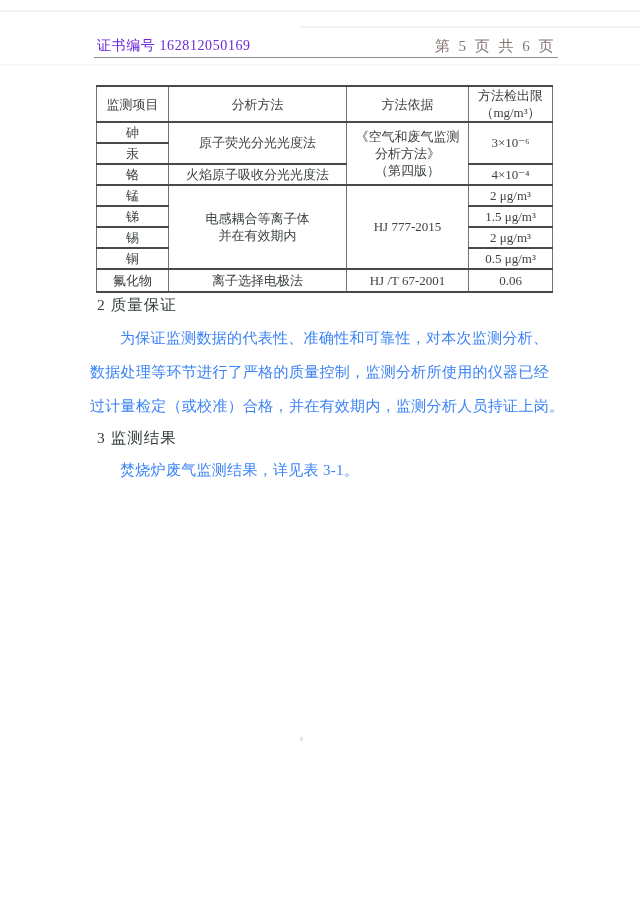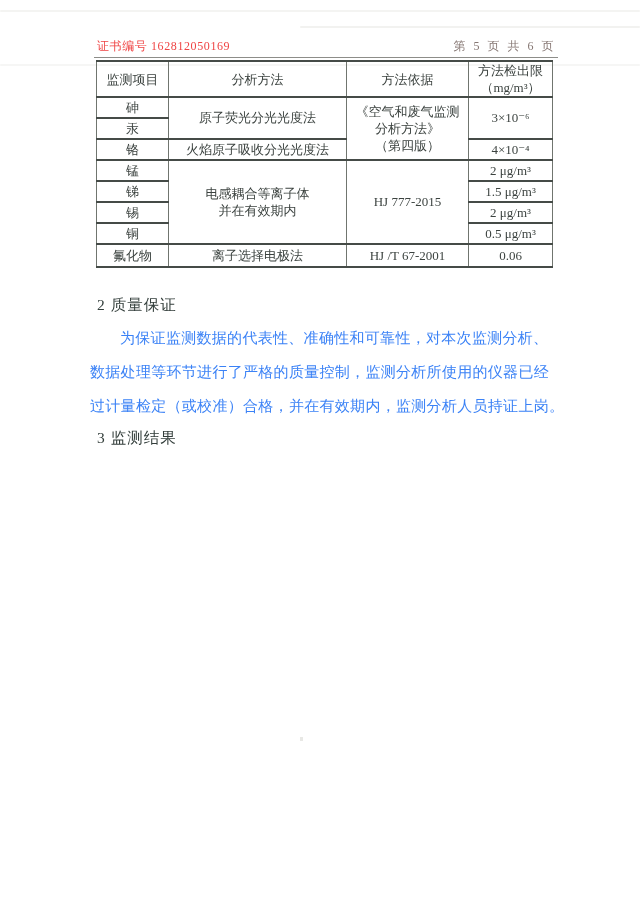--- a/index.html
+++ b/index.html
@@ -31,47 +31,47 @@
     left: 300px; top: 737px;
     width: 3px; height: 4px;
     background: #e8e8e5;
   }
 
   
   .doc-header-left {
     position: absolute;
     left: 97px;
     top: 38px;
-    font-size: 12px;
+    font-size: 14px;
     line-height: 16px;
-    color: #ef4444;
+    color: #6d28d9;
     letter-spacing: 0.6px;
   }
   .doc-header-right {
     position: absolute;
     right: 84px;
     top: 38px;
-    font-size: 12px;
+    font-size: 15px;
     line-height: 16px;
     color: #857672;
     letter-spacing: 2.5px;
   }
   .header-rule {
     position: absolute;
     left: 94px;
     top: 57px;
     width: 464px;
     border-top: 1.3px solid #8d8d89;
   }
 
   
   table.method-table {
     position: absolute;
     left: 96px;
-    top: 60px;
+    top: 85px;
     width: 456px;
     border-collapse: collapse;
     table-layout: fixed;
     font-size: 13px;
     color: #3b423f;
   }
   .method-table td, .method-table th {
     border: 1px solid #70756f;
     border-top: 2px solid #454b47;
     border-bottom: 2px solid #454b47;
@@ -186,14 +186,15 @@
   </table>
 
   <div class="section-heading h-quality">2 质量保证</div>
 
   <div class="para p-quality">为保证监测数据的代表性、准确性和可靠性，对本次监测分析、
 数据处理等环节进行了严格的质量控制，监测分析所使用的仪器已经
 过计量检定（或校准）合格，并在有效期内，监测分析人员持证上岗。</div>
 
   <div class="section-heading h-results">3 监测结果</div>
 
+  <div class="para p-results">焚烧炉废气监测结果，详见表 3-1。</div>
 
 </div>
 
 </body></html>

